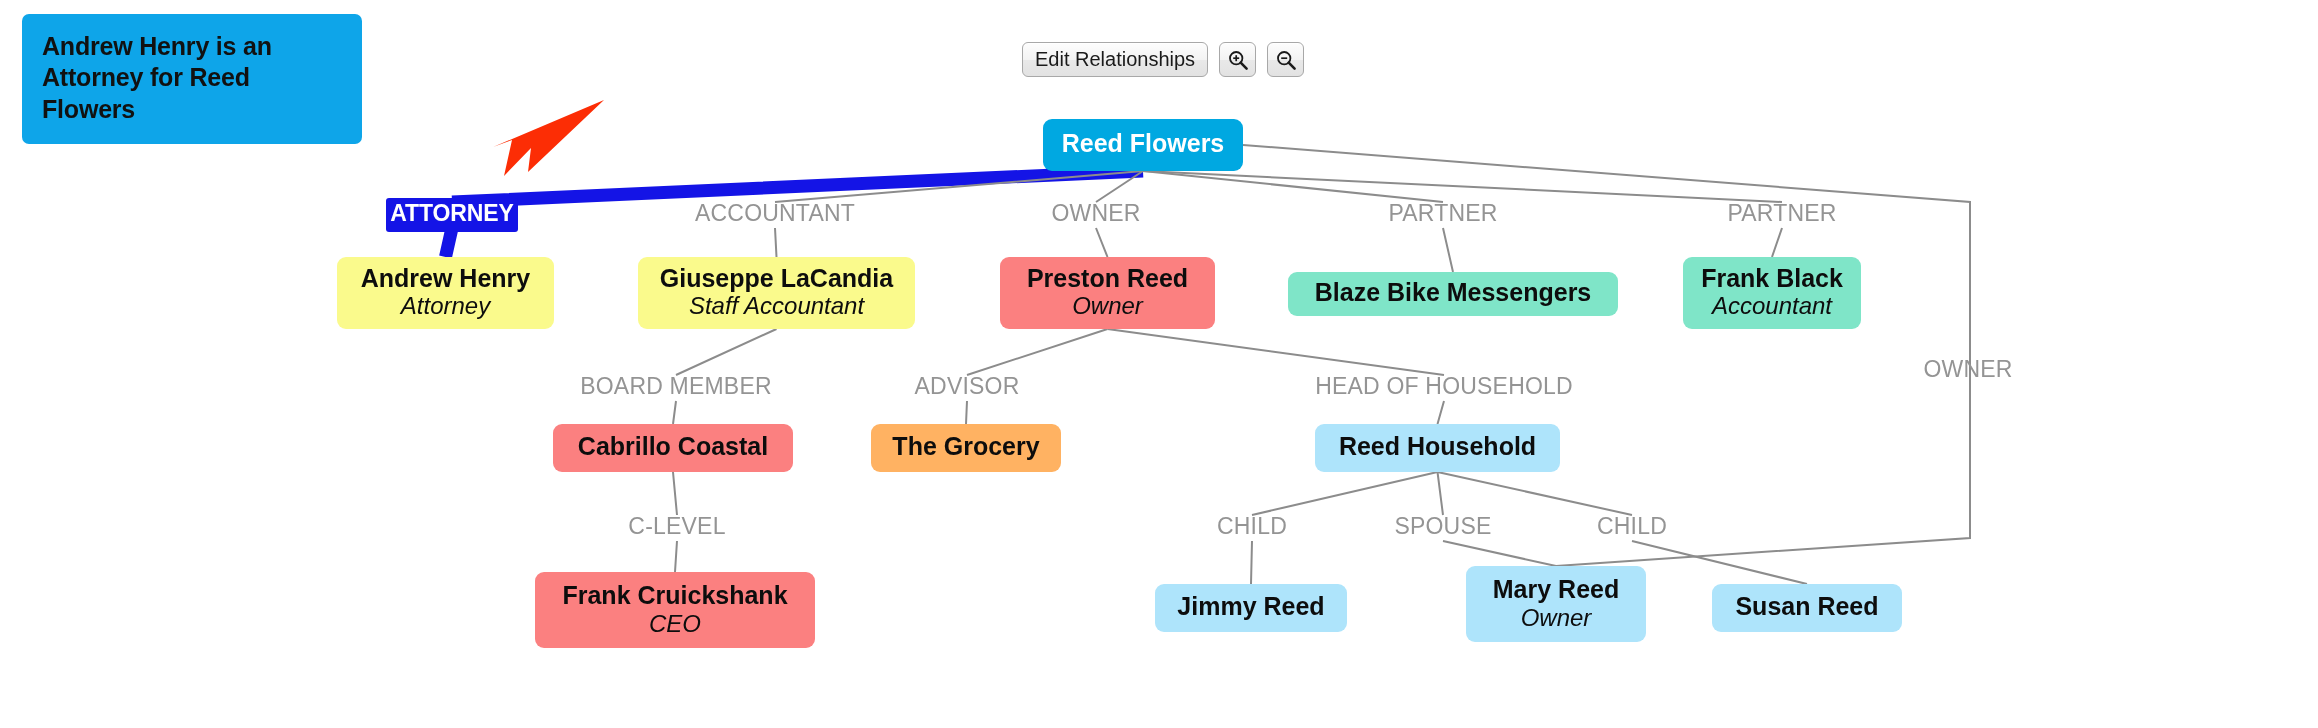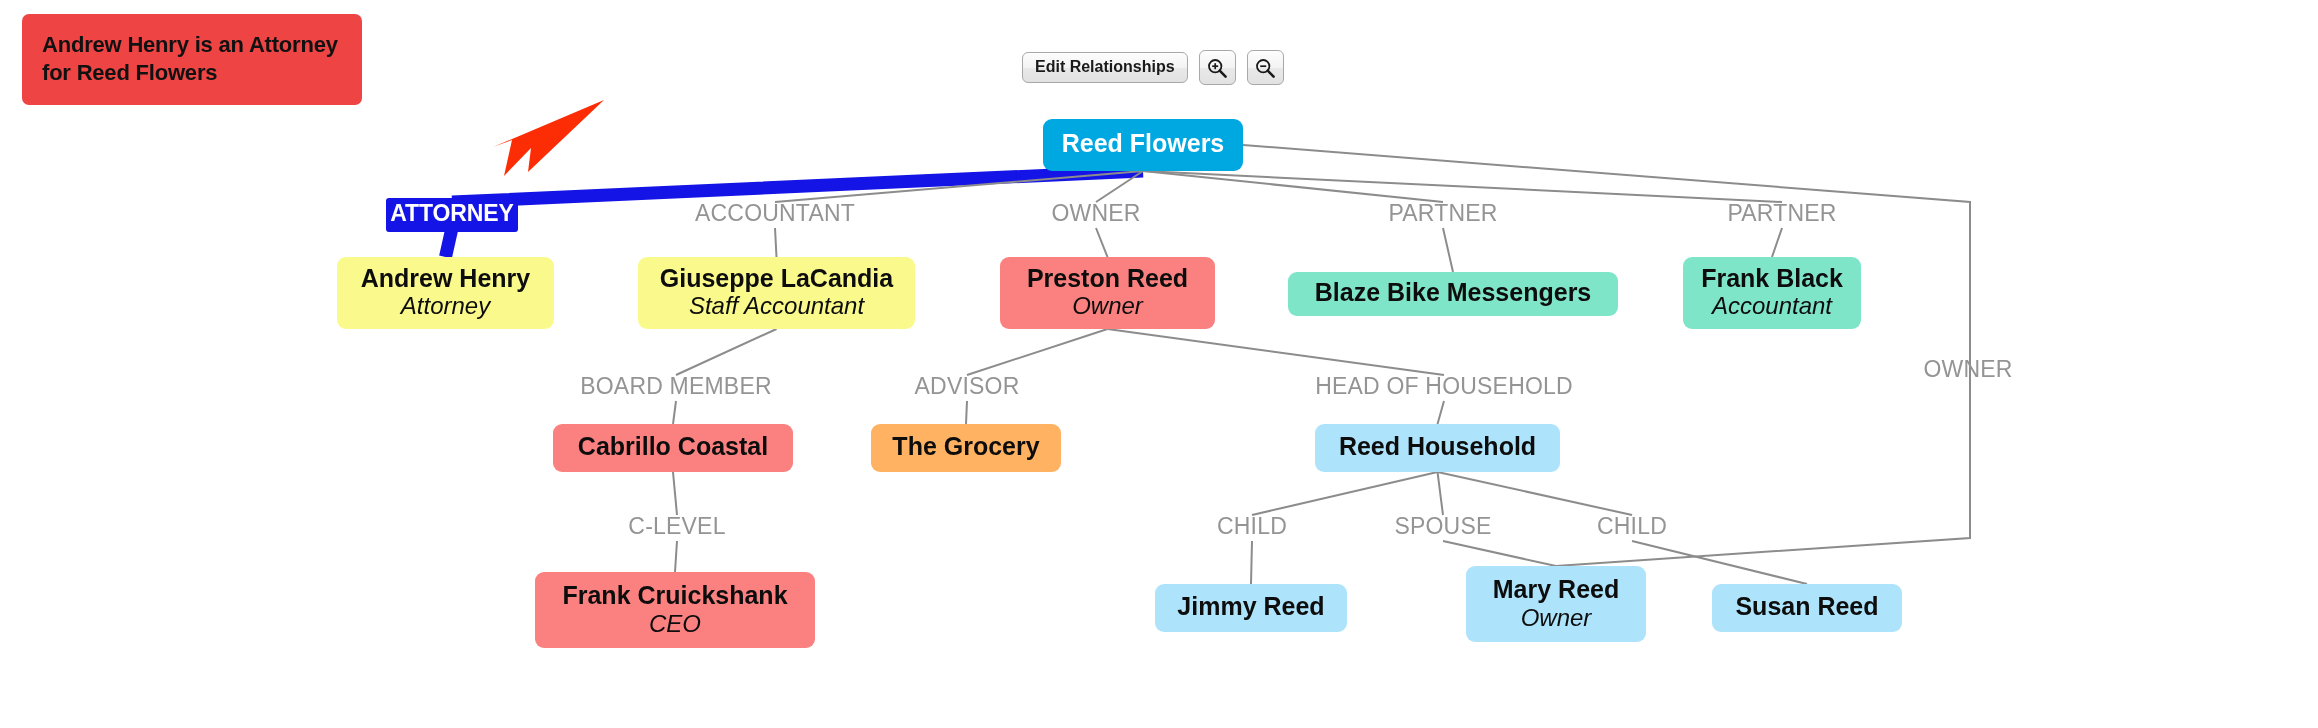--- a/index.html
+++ b/index.html
@@ -17,24 +17,24 @@
   }
 
   
   #callout {
     position: absolute;
     left: 22px;
     top: 14px;
     width: 340px;
     box-sizing: border-box;
     padding: 17px 20px 19px 20px;
-    background: #ef4444;
+    background: #0ea5e9;
     border-radius: 7px;
     color: #111111;
-    font-size: 22px;
+    font-size: 25px;
     font-weight: bold;
     line-height: 1.25;
     letter-spacing: -0.2px;
   }
 
   
   #toolbar {
     position: absolute;
     left: 1022px;
     top: 42px;
@@ -42,28 +42,27 @@
     align-items: center;
     gap: 11px;
   }
   .tool-btn {
     box-sizing: border-box;
     background: linear-gradient(to bottom, #fdfdfd 0%, #f3f3f3 50%, #e9e9e9 51%, #e2e2e2 100%);
     border: 1px solid #a8a8a8;
     border-radius: 6px;
     color: #1a1a1a;
     font-family: "Liberation Sans", sans-serif;
-    font-size: 16px;
-    font-weight: bold;
+    font-size: 20px;
+    font-weight: normal;
     padding: 6px 12px 7px 12px;
     line-height: 1;
     box-shadow: 0 1px 0 rgba(255,255,255,0.85) inset;
     cursor: pointer;
     white-space: nowrap;
-    margin-top: 8px;
   }
   .icon-btn {
     width: 37px;
     height: 35px;
     padding: 0;
     display: flex;
     align-items: center;
     justify-content: center;
   }
   .icon-btn svg { display: block; }

